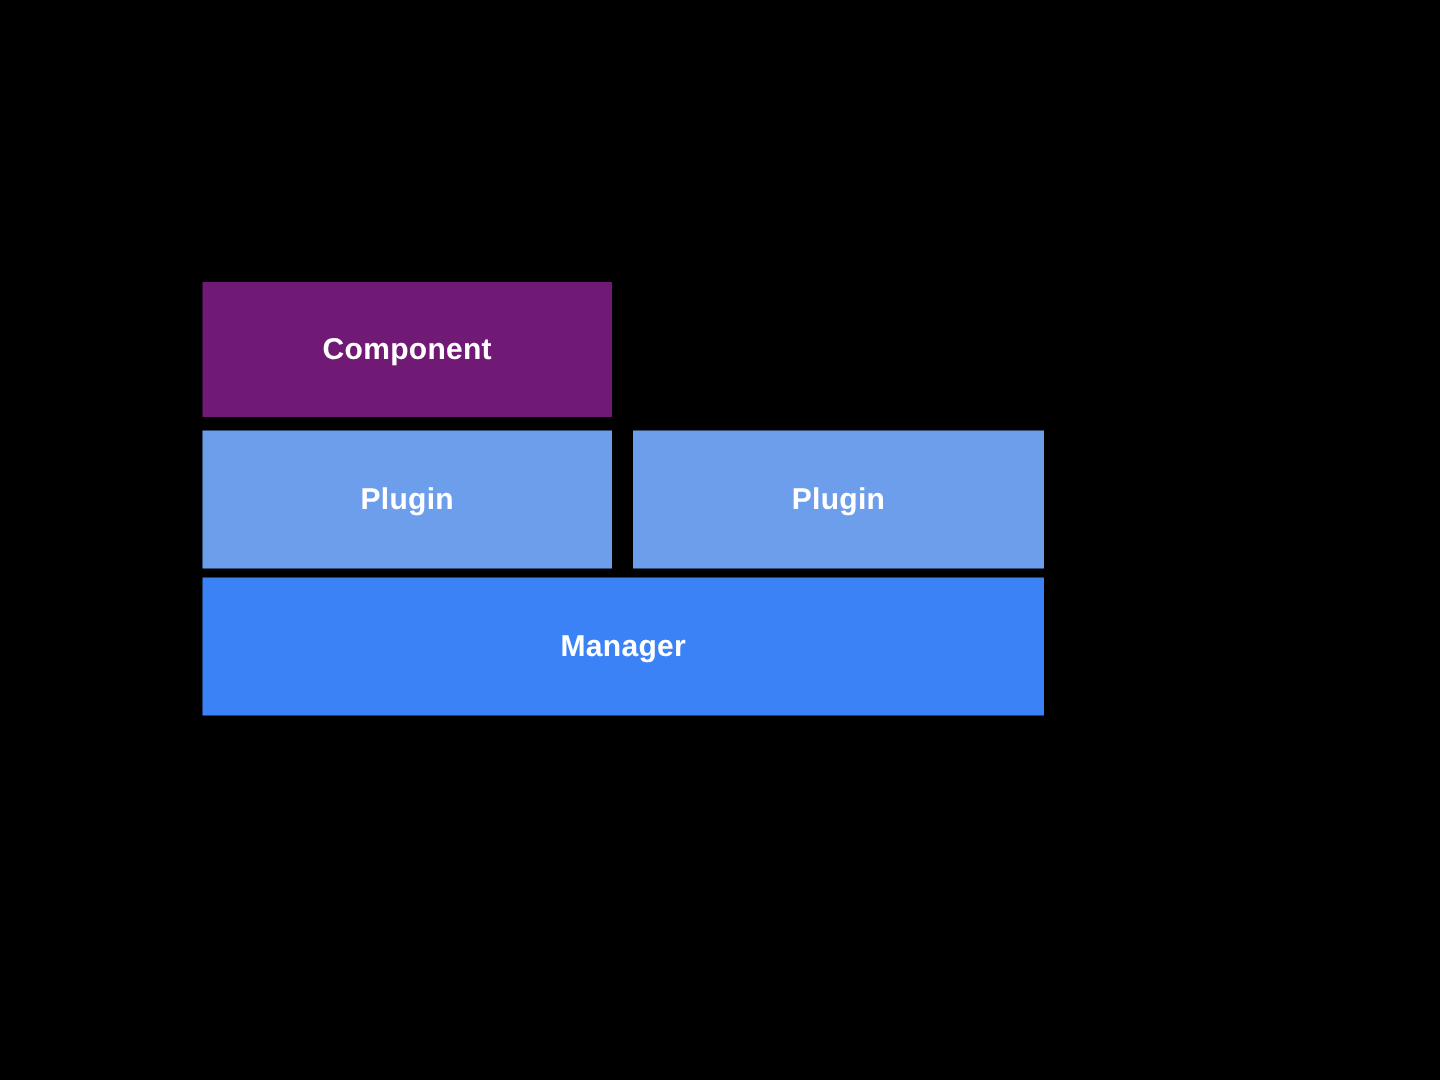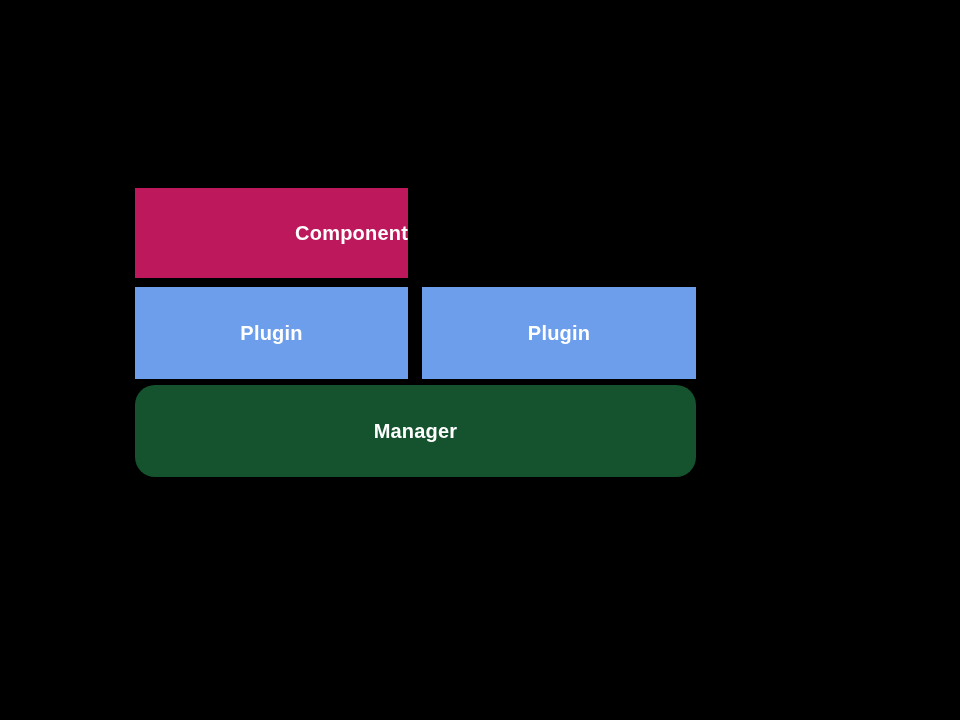--- a/index.html
+++ b/index.html
@@ -32,29 +32,29 @@
   .block-component   { left: 135px; top: 188px; width: 273px; height: 90px; }
   .block-plugin-left { left: 135px; top: 287px; width: 273px; height: 92px; }
   .block-plugin-right{ left: 422px; top: 287px; width: 274px; height: 92px; }
   .block-manager     { left: 135px; top: 385px; width: 561px; height: 92px; }
 </style>
 </head>
 <body>
 
 <div class="canvas" style="background-color: rgb(0, 0, 0);">
 
-  <div class="block block-component" style="background-color: #be185d; justify-content: flex-end;">
+  <div class="block block-component" style="background-color: #701a75;">
     <span class="block-label">Component</span>
   </div>
 
   <div class="block block-plugin-left" style="background-color: rgb(109, 158, 235);">
     <span class="block-label">Plugin</span>
   </div>
 
   <div class="block block-plugin-right" style="background-color: rgb(109, 158, 235);">
     <span class="block-label">Plugin</span>
   </div>
 
-  <div class="block block-manager" style="background-color: #14532d; border-radius: 20px;">
+  <div class="block block-manager" style="background-color: #3b82f6;">
     <span class="block-label">Manager</span>
   </div>
 
 </div>
 
 </body></html>

